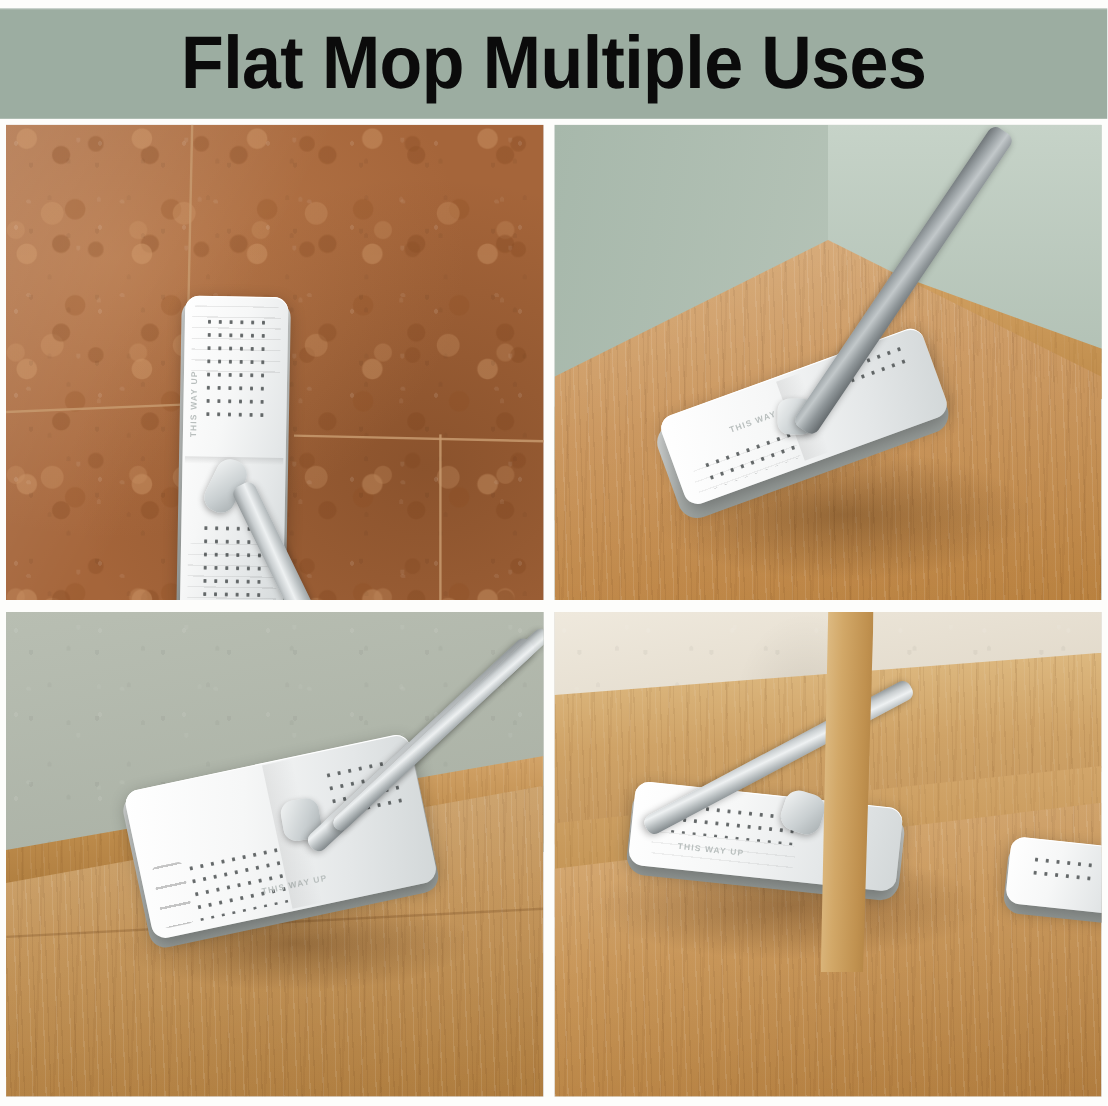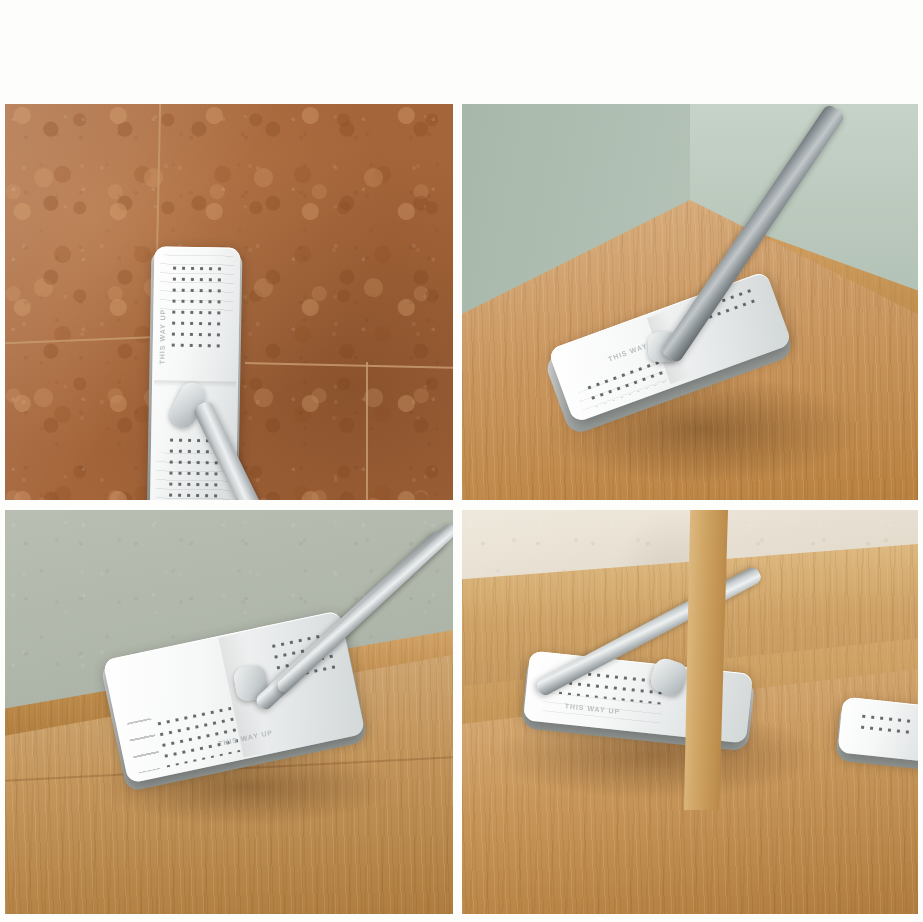--- a/index.html
+++ b/index.html
@@ -148,20 +148,23 @@
     position:absolute;pointer-events:none;
     background:linear-gradient(178deg, rgba(255,255,255,.30) 0%, rgba(255,255,255,0) 100%);
   }
   .shadow-soft{position:absolute;pointer-events:none;background:radial-gradient(ellipse at center, rgba(60,30,5,.34) 0%, rgba(0,0,0,0) 70%);}
 </style>
 </head>
 <body>
 
 <div id="page">
 
+  <div class="header-band">
+    <div class="header-title">Flat Mop Multiple Uses</div>
+  </div>
 
   <div class="grid">
 
     <div class="panel p-tl">
       <div class="scene">
         <div class="tile-wall">
           <div class="tl-grad"></div>
           <div class="mottle"></div>
           <div class="speckle" style="opacity:.34"></div>
         </div>

